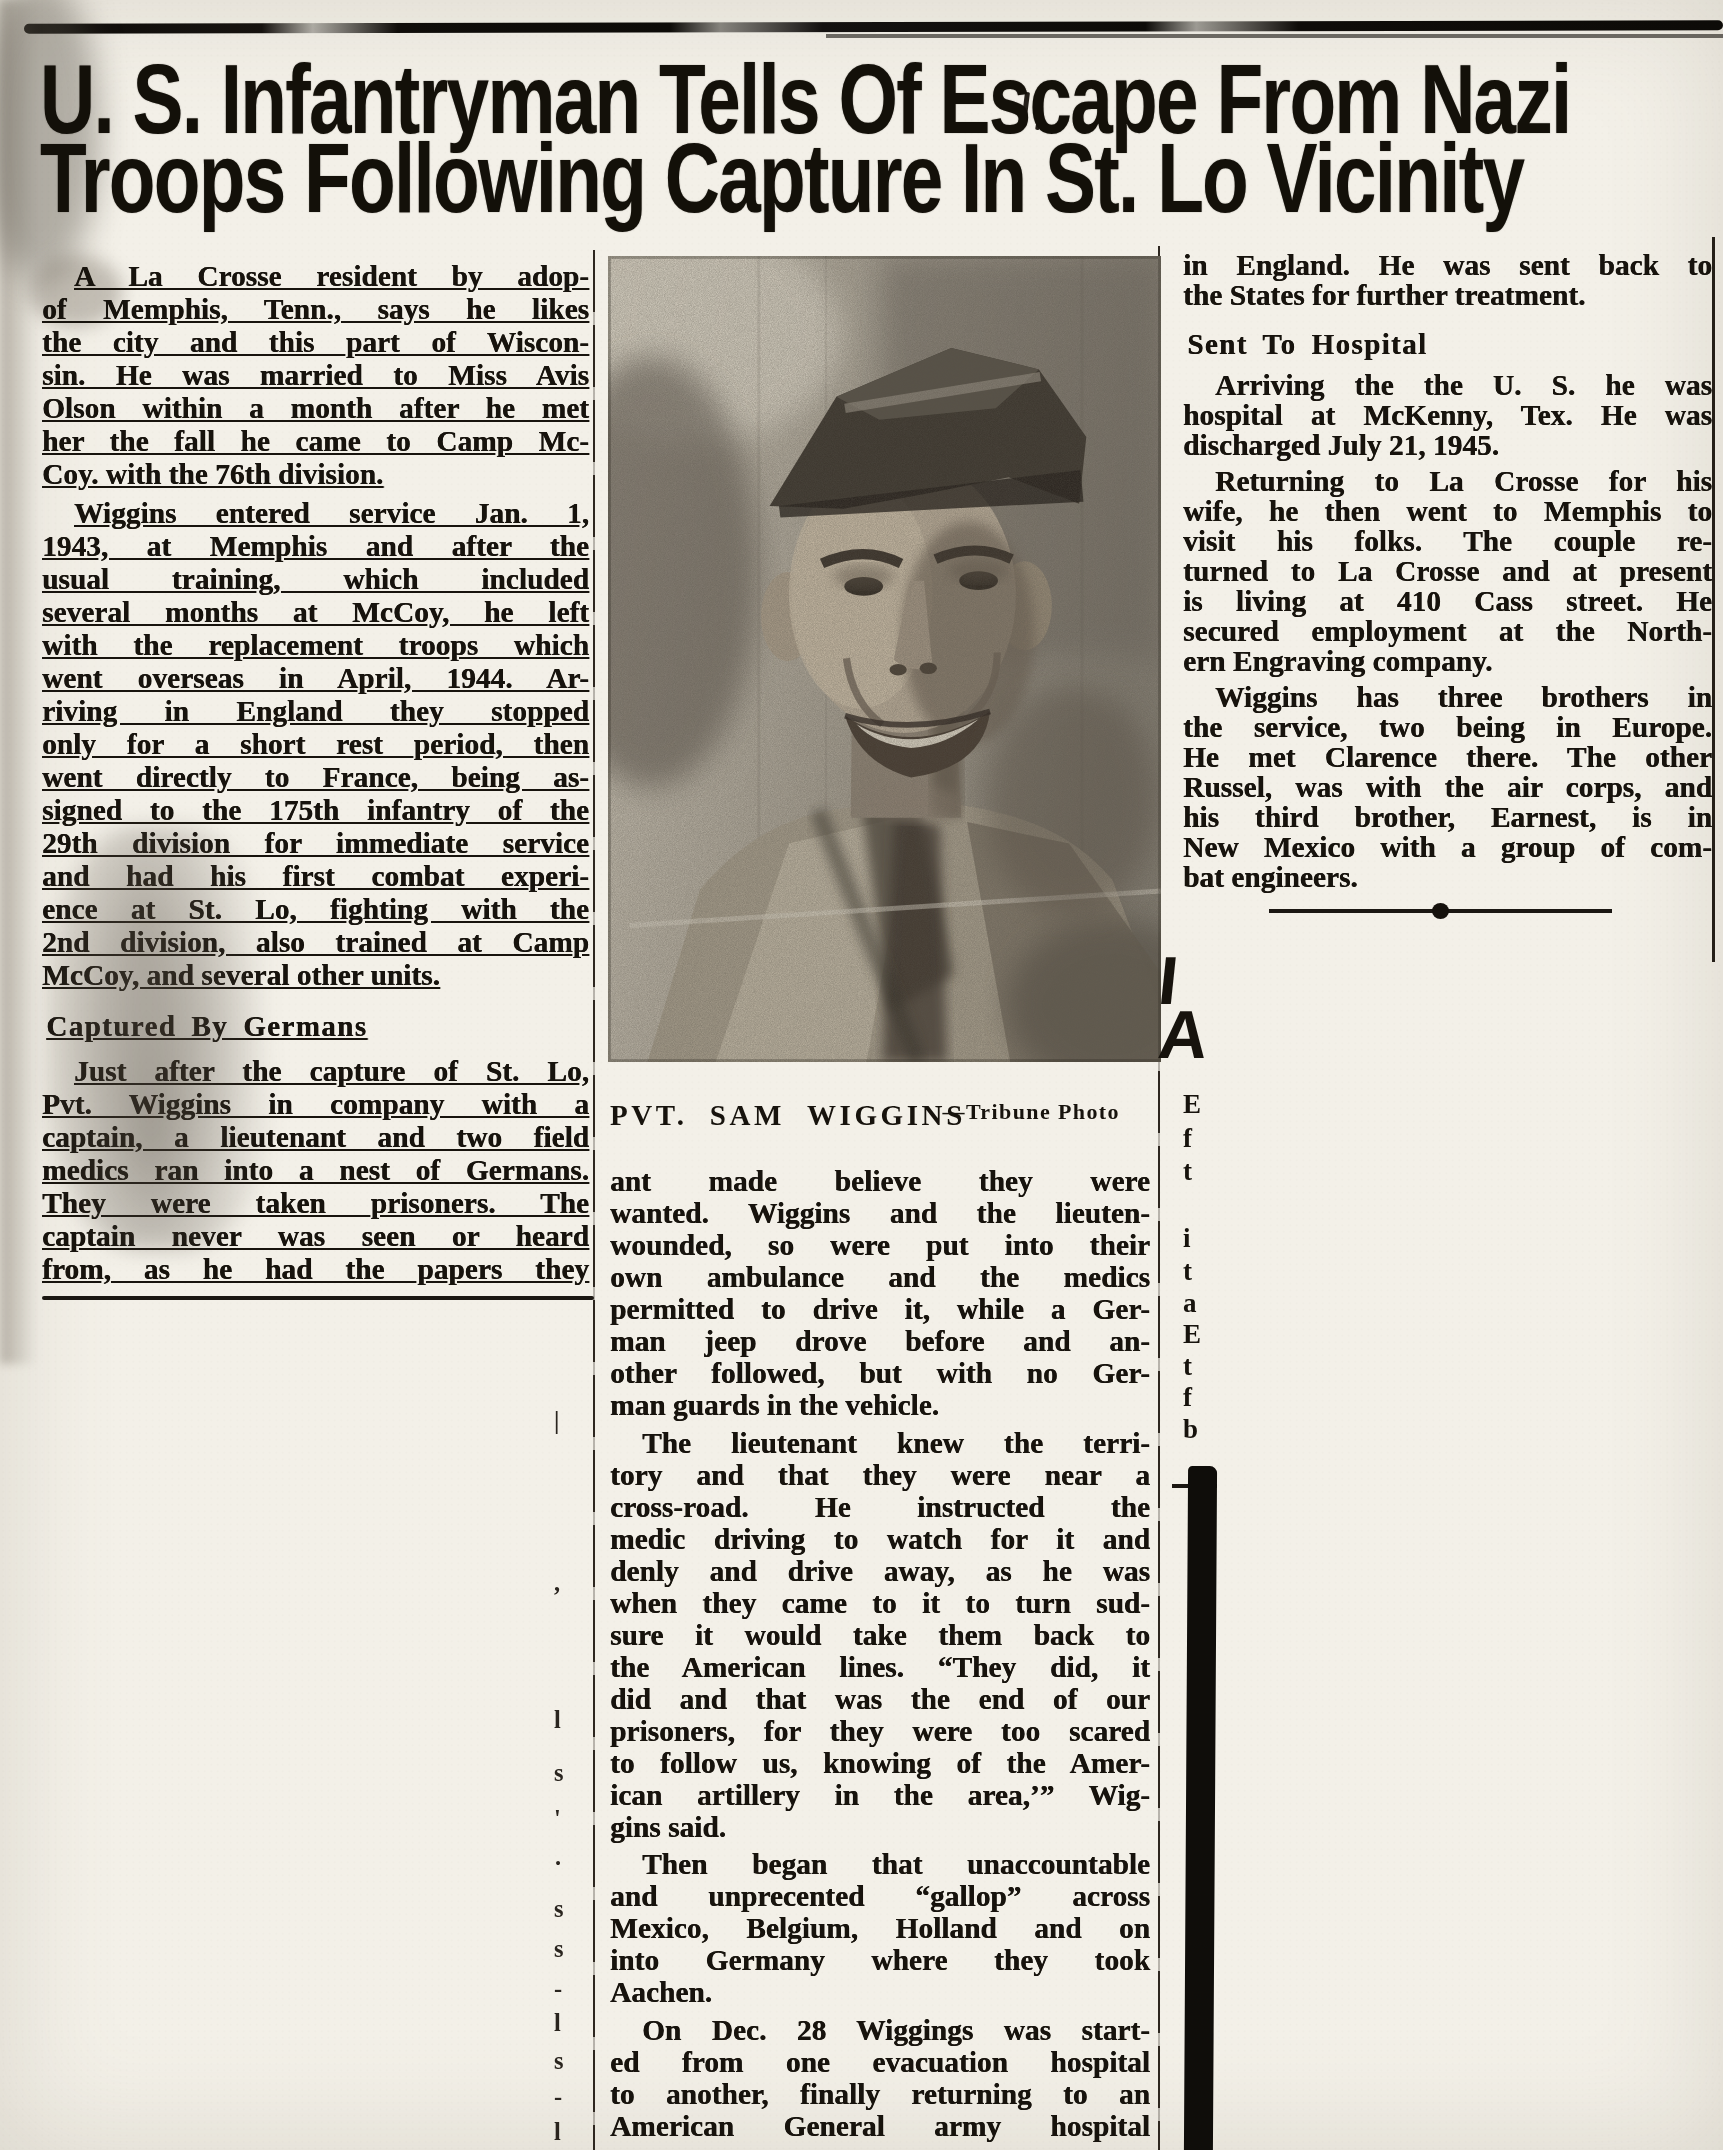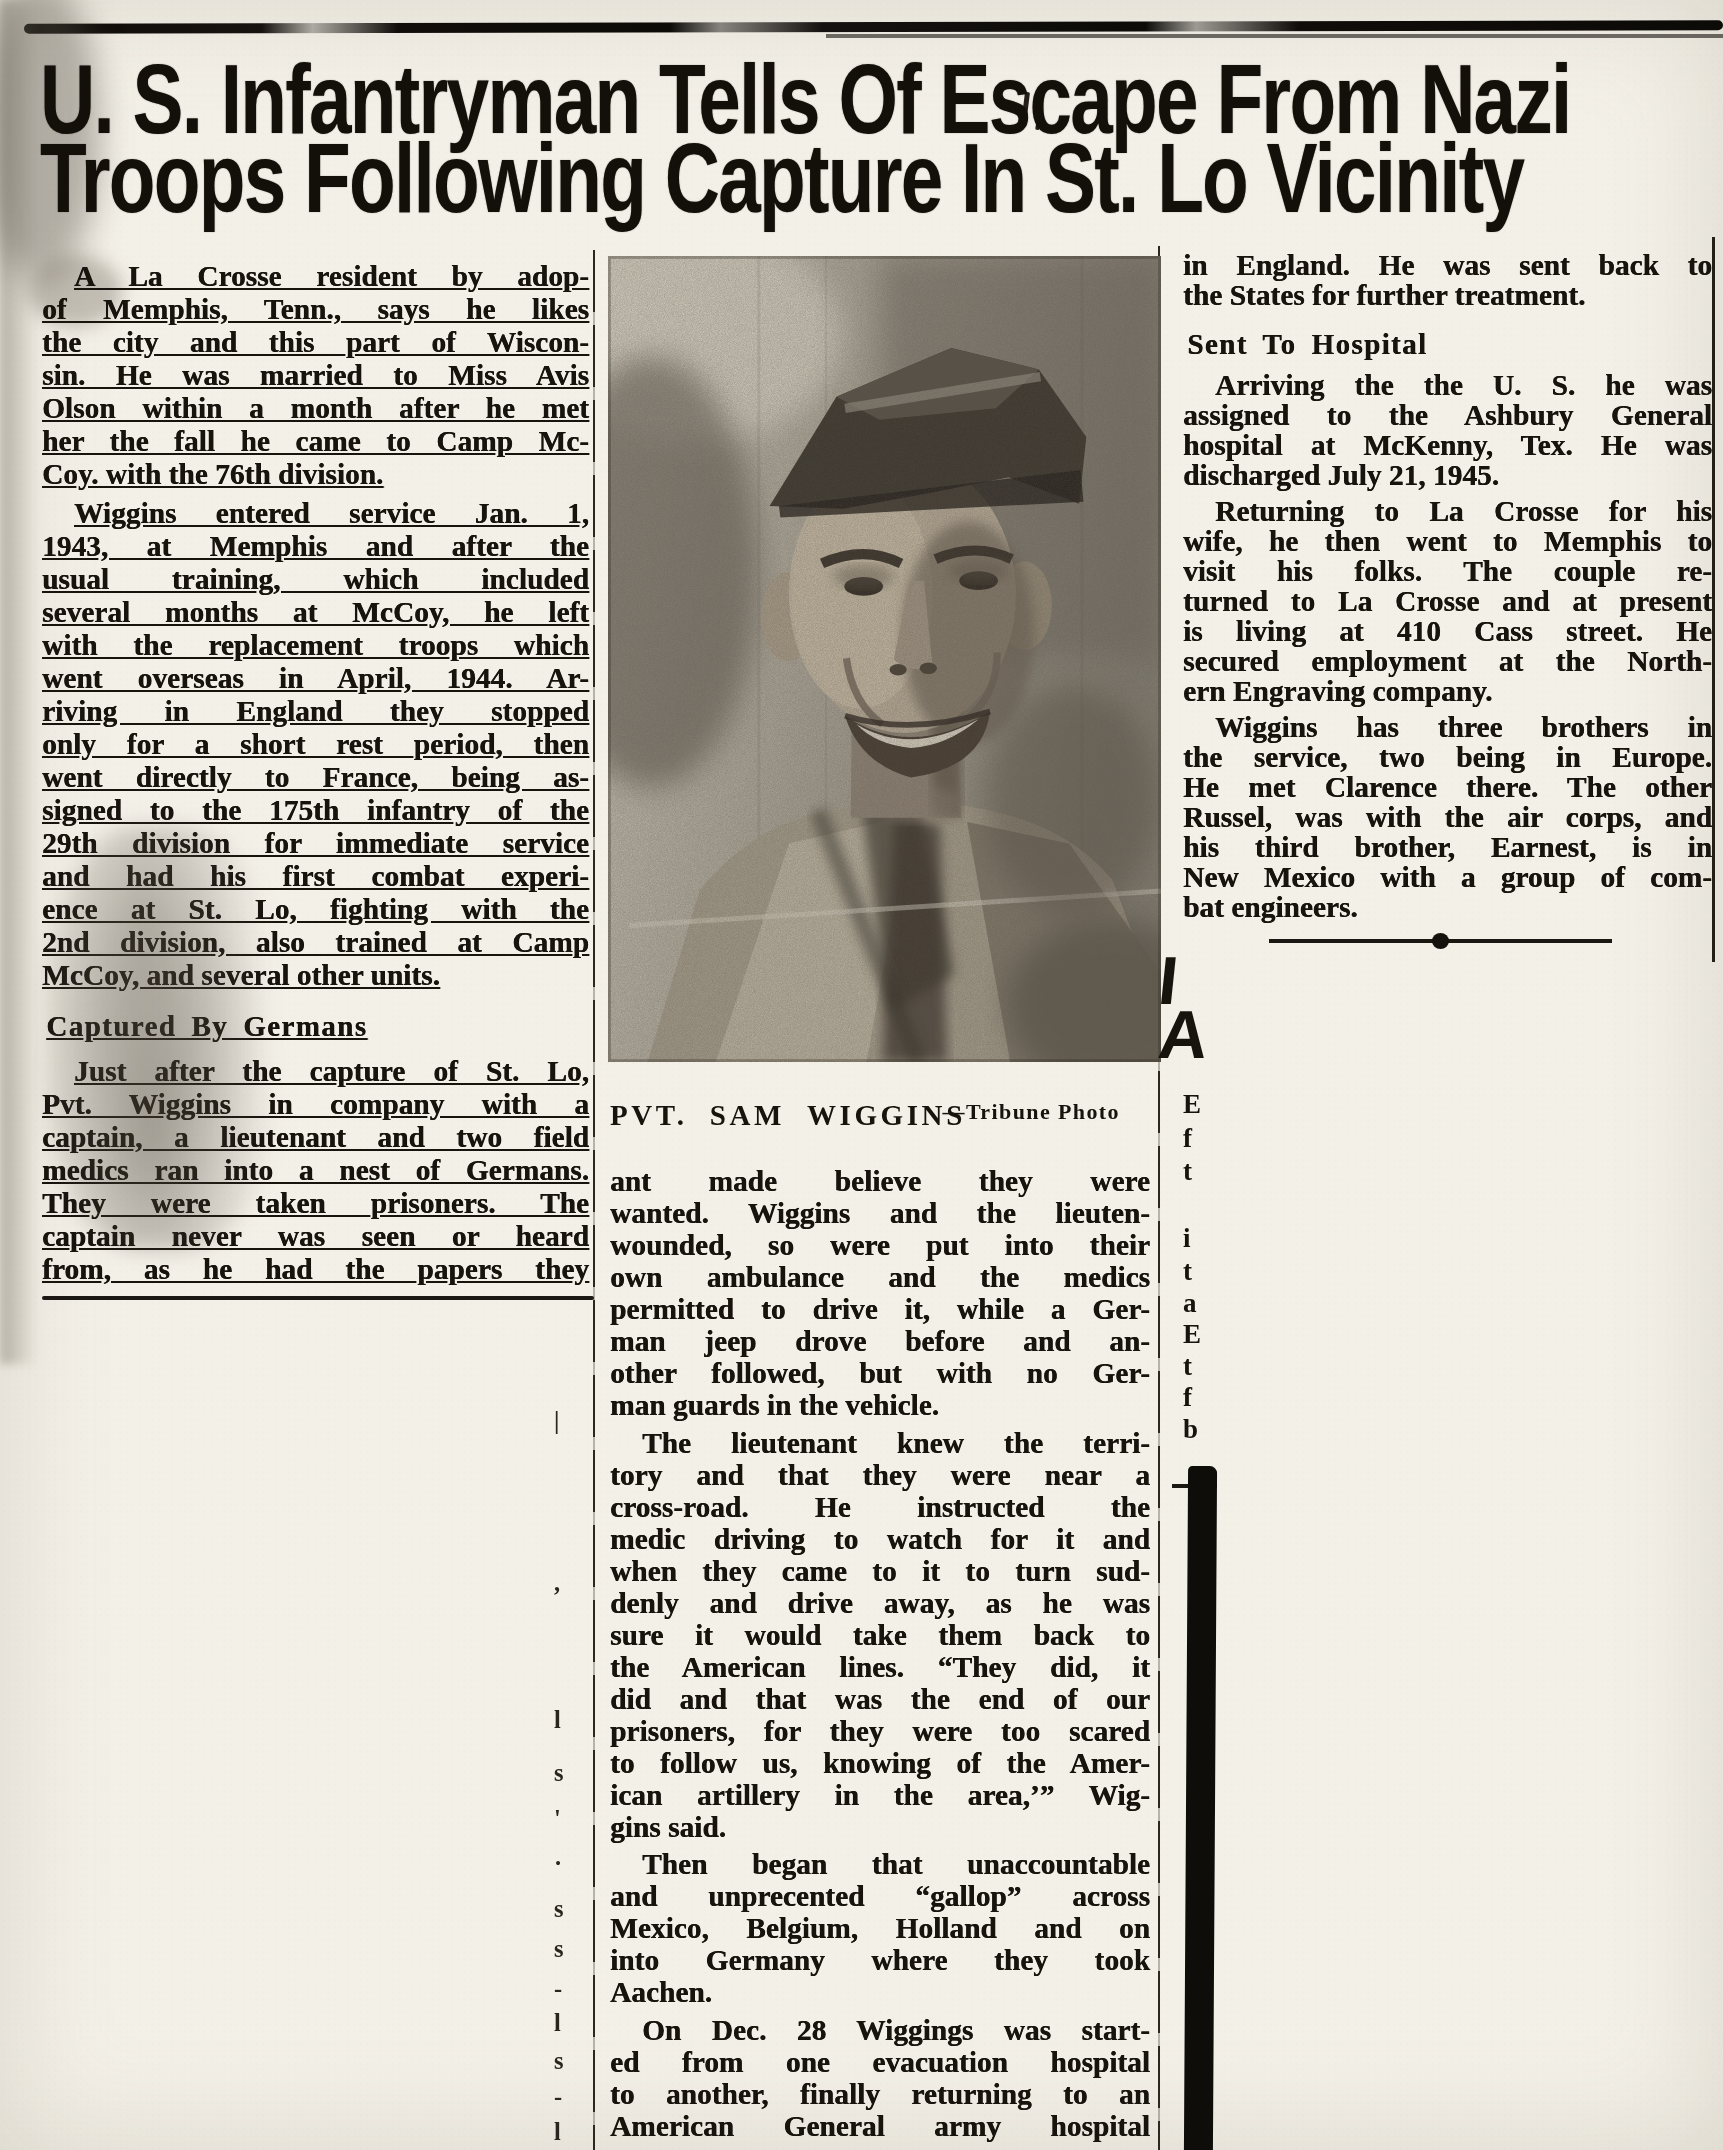--- a/index.html
+++ b/index.html
@@ -215,22 +215,22 @@
           <div class="tline">permitted to drive it, while a Ger-</div>
           <div class="tline">man jeep drove before and an-</div>
           <div class="tline">other followed, but with no Ger-</div>
           <div class="tline noj">man guards in the vehicle.</div>
         </div>
         <div class="para">
           <div class="tline ind">The lieutenant knew the terri-</div>
           <div class="tline">tory and that they were near a</div>
           <div class="tline">cross-road. He instructed the</div>
           <div class="tline">medic driving to watch for it and</div>
+          <div class="tline">denly and drive away, as he was</div>
           <div class="tline">when they came to it to turn sud-</div>
-          <div class="tline">denly and drive away, as he was</div>
           <div class="tline">sure it would take them back to</div>
           <div class="tline">the American lines. “They did, it</div>
           <div class="tline">did and that was the end of our</div>
           <div class="tline">prisoners, for they were too scared</div>
           <div class="tline">to follow us, knowing of the Amer-</div>
           <div class="tline">ican artillery in the area,’” Wig-</div>
           <div class="tline noj">gins said.</div>
         </div>
         <div class="para">
           <div class="tline ind">Then began that unaccountable</div>
@@ -251,21 +251,20 @@
 
   <div class="col col-right">
     <div>
         <div class="para">
           <div class="tline">in England. He was sent back to</div>
           <div class="tline noj">the States for further treatment.</div>
         </div>
         <div class="subhead">Sent To Hospital</div>
         <div class="para">
           <div class="tline ind">Arriving the the U. S. he was</div>
-          <div class="tline">assigned to the Ashbury General</div>
           <div class="tline">hospital at McKenny, Tex. He was</div>
           <div class="tline noj">discharged July 21, 1945.</div>
         </div>
         <div class="para">
           <div class="tline ind">Returning to La Crosse for his</div>
           <div class="tline">wife, he then went to Memphis to</div>
           <div class="tline">visit his folks. The couple re-</div>
           <div class="tline">turned to La Crosse and at present</div>
           <div class="tline">is living at 410 Cass street. He</div>
           <div class="tline">secured employment at the North-</div>

